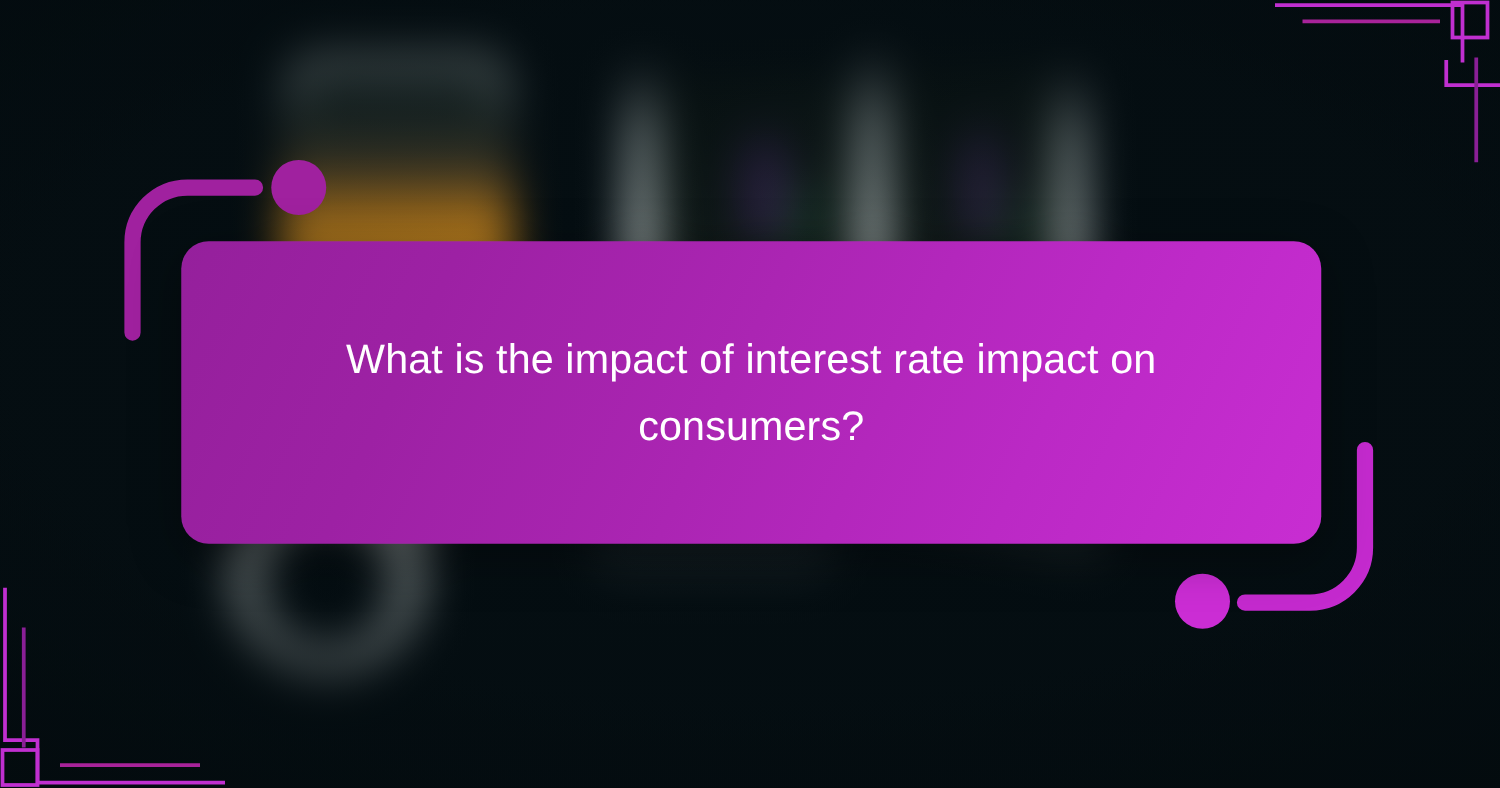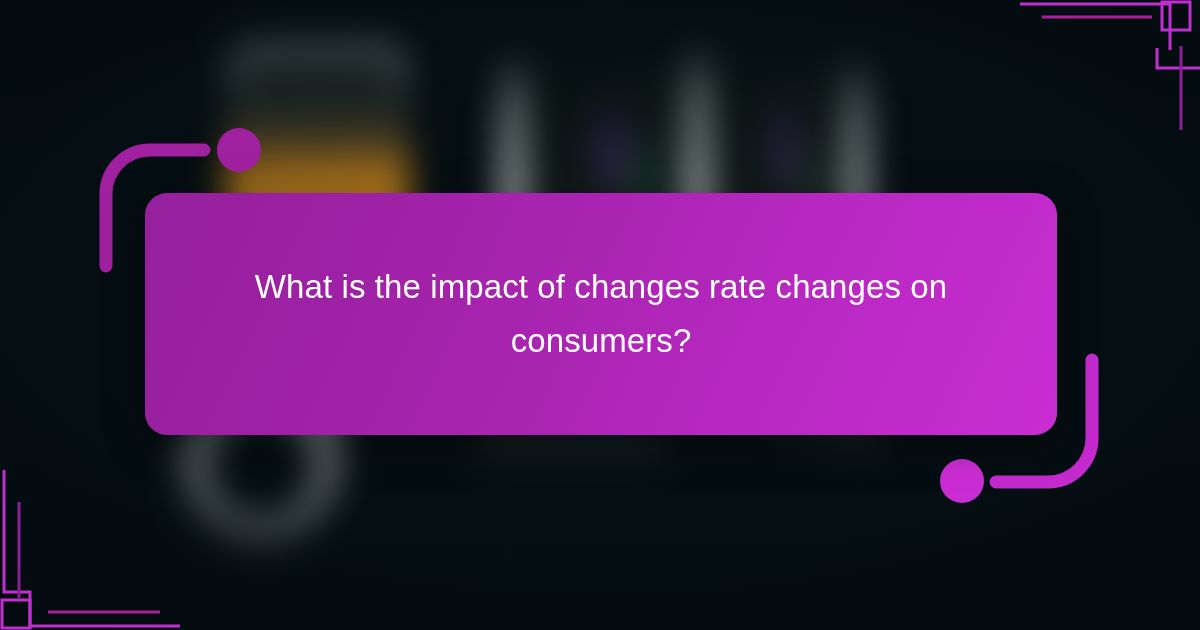--- a/index.html
+++ b/index.html
@@ -187,16 +187,16 @@
   </svg>
 
   <svg class="bracket bracket-br" width="130" height="160" viewBox="0 0 130 160">
     <path d="M112 8 V86 A44 44 0 0 1 68 130 H16" fill="none" stroke="#c42ace" stroke-width="13" stroke-linecap="round"></path>
   </svg>
 
   <div class="dot dot-tl"></div>
   <div class="dot dot-br"></div>
 
   <div class="card">
-    <div class="card-question">What is the impact of changes rate changes on consumers?</div>
+    <div class="card-question">What is the impact of interest rate impact on consumers?</div>
   </div>
 
 </div>
 
 </body></html>

